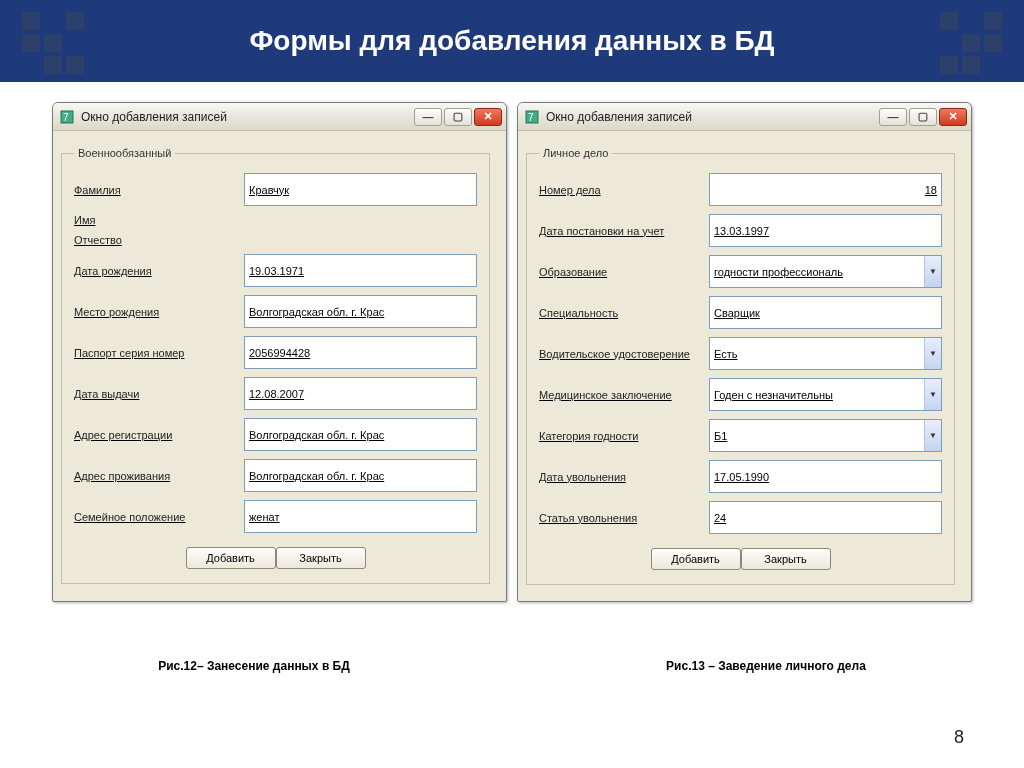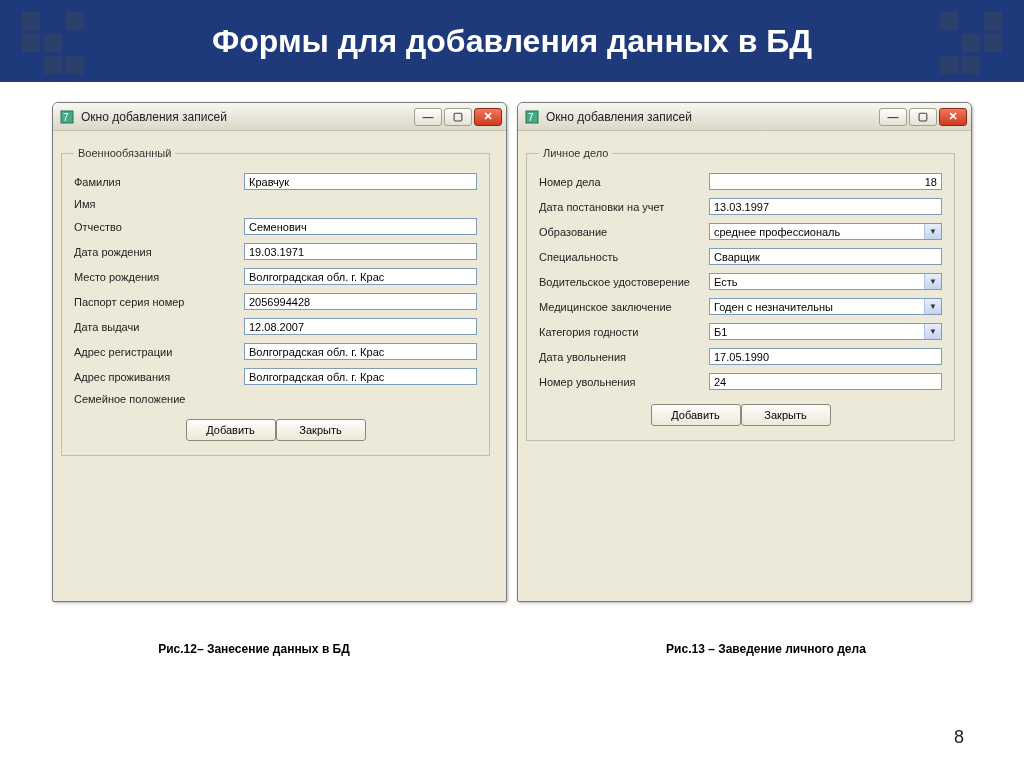--- a/index.html
+++ b/index.html
@@ -11,21 +11,21 @@
     position: relative;
     overflow: hidden;
   }
   .slide-header {
     background: #1e3a7b;
     color: #fff;
     height: 82px;
     display: flex;
     align-items: center;
     justify-content: center;
-    font-size: 32px;
+    font-size: 28px;
     font-weight: bold;
     position: relative;
   }
   .deco-squares {
     position: absolute;
     display: grid;
     grid-template-columns: repeat(3, 18px);
     grid-template-rows: repeat(3, 18px);
     gap: 4px;
   }
@@ -91,29 +91,30 @@
   }
   fieldset.groupbox legend {
     font-size: 11px;
     padding: 0 4px;
     color: #333;
   }
   .form-row {
     display: flex;
     align-items: center;
     margin-bottom: 8px;
+    text-decoration: underline;
   }
   .form-row label {
     width: 170px;
     font-size: 11px;
     color: #222;
   }
   .form-row .field {
     flex: 1;
-    height: 17px;
+    height: 33px;
     border: 1px solid #7f9db9;
     background: #fff;
     font-size: 11px;
     padding: 1px 4px;
     display: flex;
     align-items: center;
     position: relative;
   }
   .form-row .field.right { justify-content: flex-end; }
   .dropdown-arrow {
@@ -136,21 +137,21 @@
     background: linear-gradient(to bottom, #fdfdfb, #ece9d8);
     border: 1px solid #8a8a7a;
     border-radius: 3px;
     font-size: 11px;
     cursor: pointer;
     display: flex; align-items: center; justify-content: center;
   }
   .captions {
     display: flex;
     justify-content: space-around;
-    margin-top: 40px;
+    margin-top: 57px;
     font-size: 12px;
     font-weight: bold;
   }
   .page-num {
     position: absolute;
     bottom: 20px;
     right: 60px;
     font-size: 18px;
     color: #222;
   }
@@ -209,23 +210,20 @@
               <label>Фамилия</label>
               <div class="field">
                 <span>Кравчук</span>
               </div>
             </div>
             <div class="form-row">
               <label>Имя</label>
             </div>
             <div class="form-row">
               <label>Отчество</label>
-              <div class="field">
-                <span>Семенович</span>
-              </div>
             </div>
             <div class="form-row">
               <label>Дата рождения</label>
               <div class="field">
                 <span>19.03.1971</span>
               </div>
             </div>
             <div class="form-row">
               <label>Место рождения</label>
               <div class="field">
@@ -251,20 +249,23 @@
               </div>
             </div>
             <div class="form-row">
               <label>Адрес проживания</label>
               <div class="field">
                 <span>Волгоградская обл. г. Крас</span>
               </div>
             </div>
             <div class="form-row">
               <label>Семейное положение</label>
+              <div class="field">
+                <span>женат</span>
+              </div>
             </div>
           </div>
         <div class="button-row">
           <div class="win-action-btn">Добавить</div>
           <div class="win-action-btn">Закрыть</div>
         </div>
       </fieldset>
     </div>
   </div>
 
@@ -295,21 +296,21 @@
             </div>
             <div class="form-row">
               <label>Дата постановки на учет</label>
               <div class="field">
                 <span>13.03.1997</span>
               </div>
             </div>
             <div class="form-row">
               <label>Образование</label>
               <div class="field">
-                <span>среднее профессиональ</span>
+                <span>годности профессиональ</span>
                 <div class="dropdown-arrow">▼</div>
               </div>
             </div>
             <div class="form-row">
               <label>Специальность</label>
               <div class="field">
                 <span>Сварщик</span>
               </div>
             </div>
             <div class="form-row">
@@ -333,21 +334,21 @@
                 <div class="dropdown-arrow">▼</div>
               </div>
             </div>
             <div class="form-row">
               <label>Дата увольнения</label>
               <div class="field">
                 <span>17.05.1990</span>
               </div>
             </div>
             <div class="form-row">
-              <label>Номер увольнения</label>
+              <label>Статья увольнения</label>
               <div class="field">
                 <span>24</span>
               </div>
             </div>
           </div>
         <div class="button-row">
           <div class="win-action-btn">Добавить</div>
           <div class="win-action-btn">Закрыть</div>
         </div>
       </fieldset>

